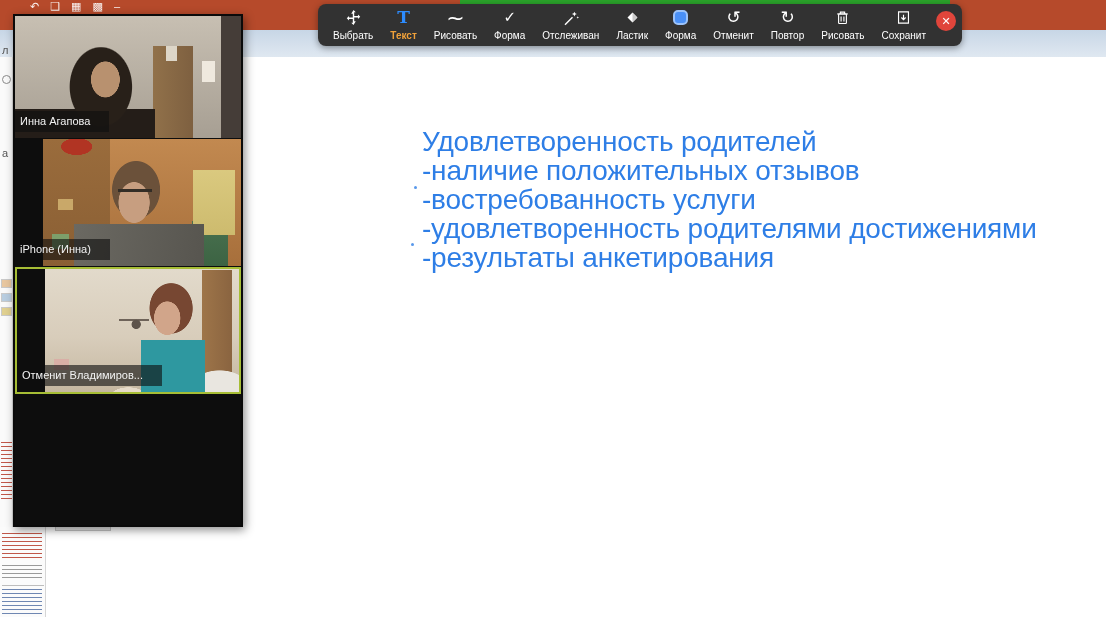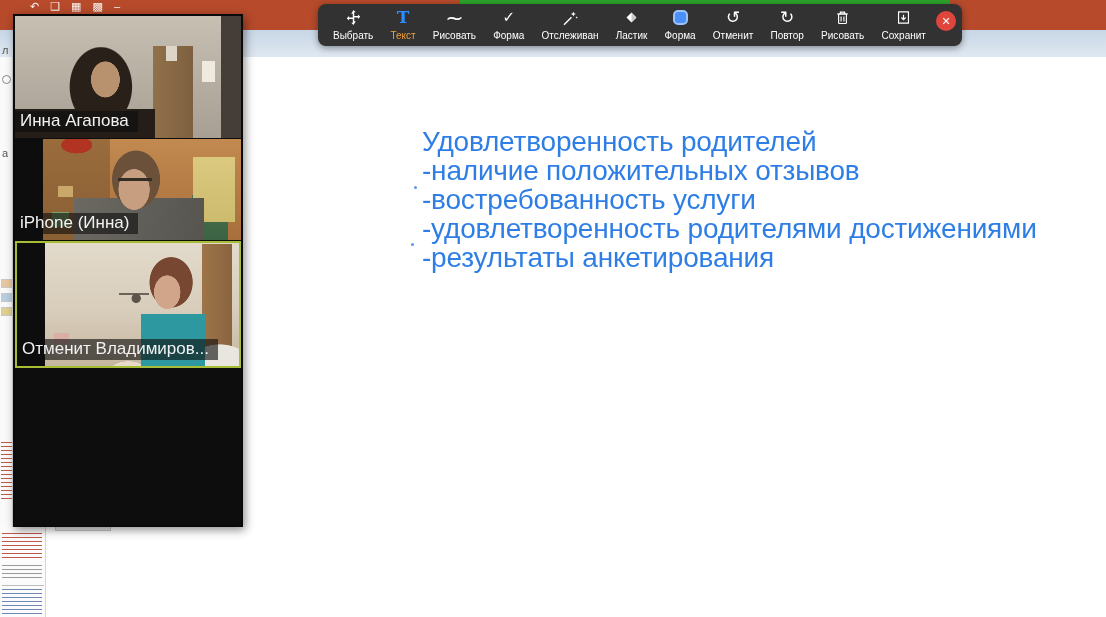--- a/index.html
+++ b/index.html
@@ -27,41 +27,41 @@
   .scrollbit{position:absolute;left:55px;top:524px;width:56px;height:7px;background:#e9e9e9;border:1px solid #c6c6c6;}
 
   
   .anno{position:absolute;left:318px;top:4px;width:644px;height:42px;background:#323232;border-radius:8px;
         box-shadow:0 2px 7px rgba(0,0,0,.4);display:flex;align-items:center;justify-content:space-between;
         padding:3px 34px 3px 13px;}
   .tbtn{display:flex;flex-direction:column;align-items:center;justify-content:space-between;height:36px;padding:1px 2px;cursor:default;}
   .ticon{height:19px;display:flex;align-items:center;justify-content:center;color:#fff;
          font-family:"DejaVu Sans",sans-serif;font-size:15px;line-height:19px;}
   .tlabel{font-size:10px;line-height:12px;color:#ffffff;white-space:nowrap;}
-  .tlabel.active{color:#f0a13a;}
+  .tlabel.active{color:#f0a13a;font-weight:bold;}
   .t-letter{font-family:"DejaVu Serif",serif;font-weight:bold;font-size:17px;color:#2d8cff;}
   .t-tilde{font-size:22px;line-height:14px;}
   .t-shape{width:15px;height:15px;background:#4a90f7;border:2px solid #9cc3fa;border-radius:5px;}
   .close-btn{position:absolute;right:6px;top:7px;width:20px;height:20px;border-radius:50%;background:#e0453b;
              color:#fff;font-size:11px;font-weight:bold;display:flex;align-items:center;justify-content:center;line-height:20px;}
 
   
   .anno-text{position:absolute;left:422px;top:127px;color:#2e7ee6;font-size:28px;line-height:29px;letter-spacing:-.2px;white-space:nowrap;}
   .dot{position:absolute;width:3px;height:3px;border-radius:50%;background:#2e7ee6;opacity:.8;}
 
   
   .vstrip{position:absolute;left:13px;top:14px;width:230px;height:513px;background:#0d0d0d;
           border:2px solid #0a0a0a;box-shadow:2px 3px 9px rgba(0,0,0,.45);}
   .vtile{position:relative;width:226px;background:#0d0d0d;margin-bottom:1px;}
-  .vt1{height:122px;} .vt2{height:127px;} .vt3{height:101px;}
+  .vt1{height:122px;} .vt2{height:127px;} .vt3{height:127px;}
   .vt4{height:127px;border:2px solid #a6bd35;}
   .feed{position:absolute;top:0;bottom:0;right:0;}
   .full{left:0;} .pillar{left:28px;}
   .nametag{position:absolute;left:0;bottom:6px;background:rgba(15,15,15,.62);color:#f2f2f2;
-           font-size:17px;line-height:16px;padding:2px 9px 3px 5px;white-space:nowrap;max-width:220px;overflow:hidden;}
+           font-size:11px;line-height:16px;padding:2px 19px 3px 5px;white-space:nowrap;max-width:220px;overflow:hidden;}
 
   .f1{background:
       radial-gradient(ellipse 24px 30px at 40% 52%, #b8916f 59%, rgba(0,0,0,0) 61%),
       radial-gradient(ellipse 52px 66px at 38% 58%, #282019 59%, rgba(0,0,0,0) 61%),
       linear-gradient(#241d18,#241d18) left bottom/62% 24% no-repeat,
       linear-gradient(#efe9de,#efe9de) 88% 45%/13px 21px no-repeat,
       linear-gradient(#ddd6c8,#ddd6c8) 70% 28%/11px 15px no-repeat,
       linear-gradient(90deg,#91714a,#7e6040) 74% 100%/40px 92px no-repeat,
       linear-gradient(#453d38,#453d38) right top/20px 130px no-repeat,
       linear-gradient(180deg,#c7bfb2,#a79f93);}

